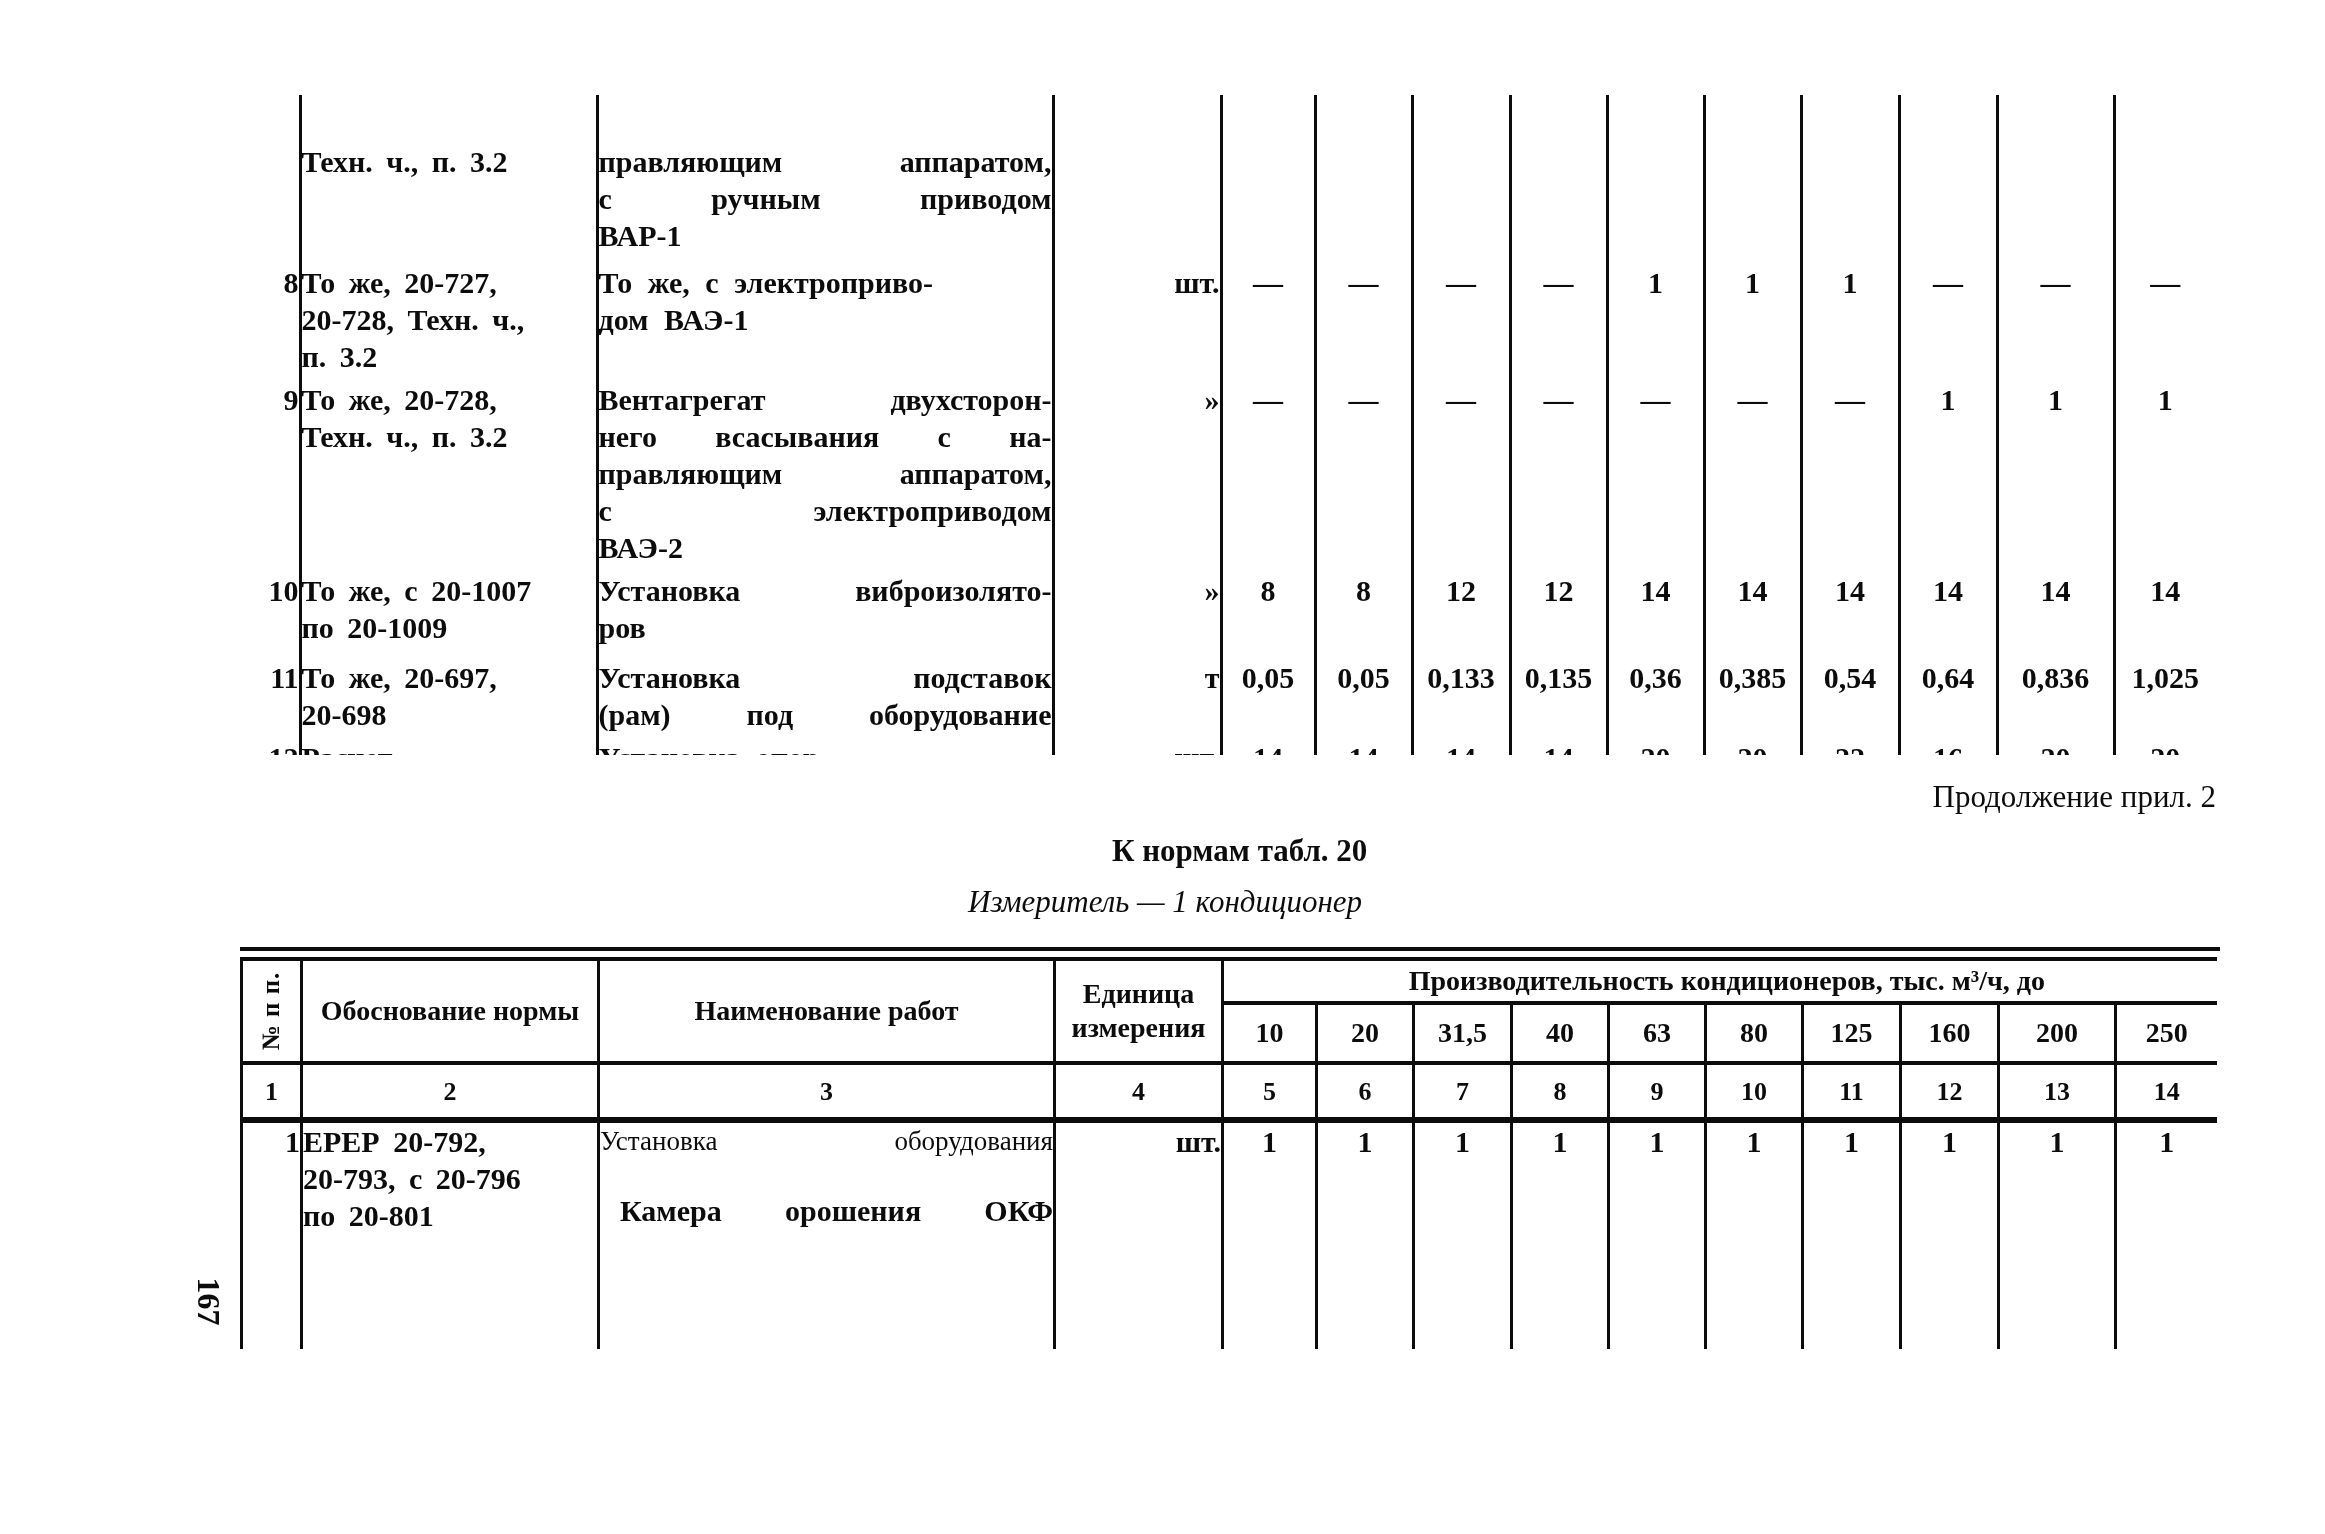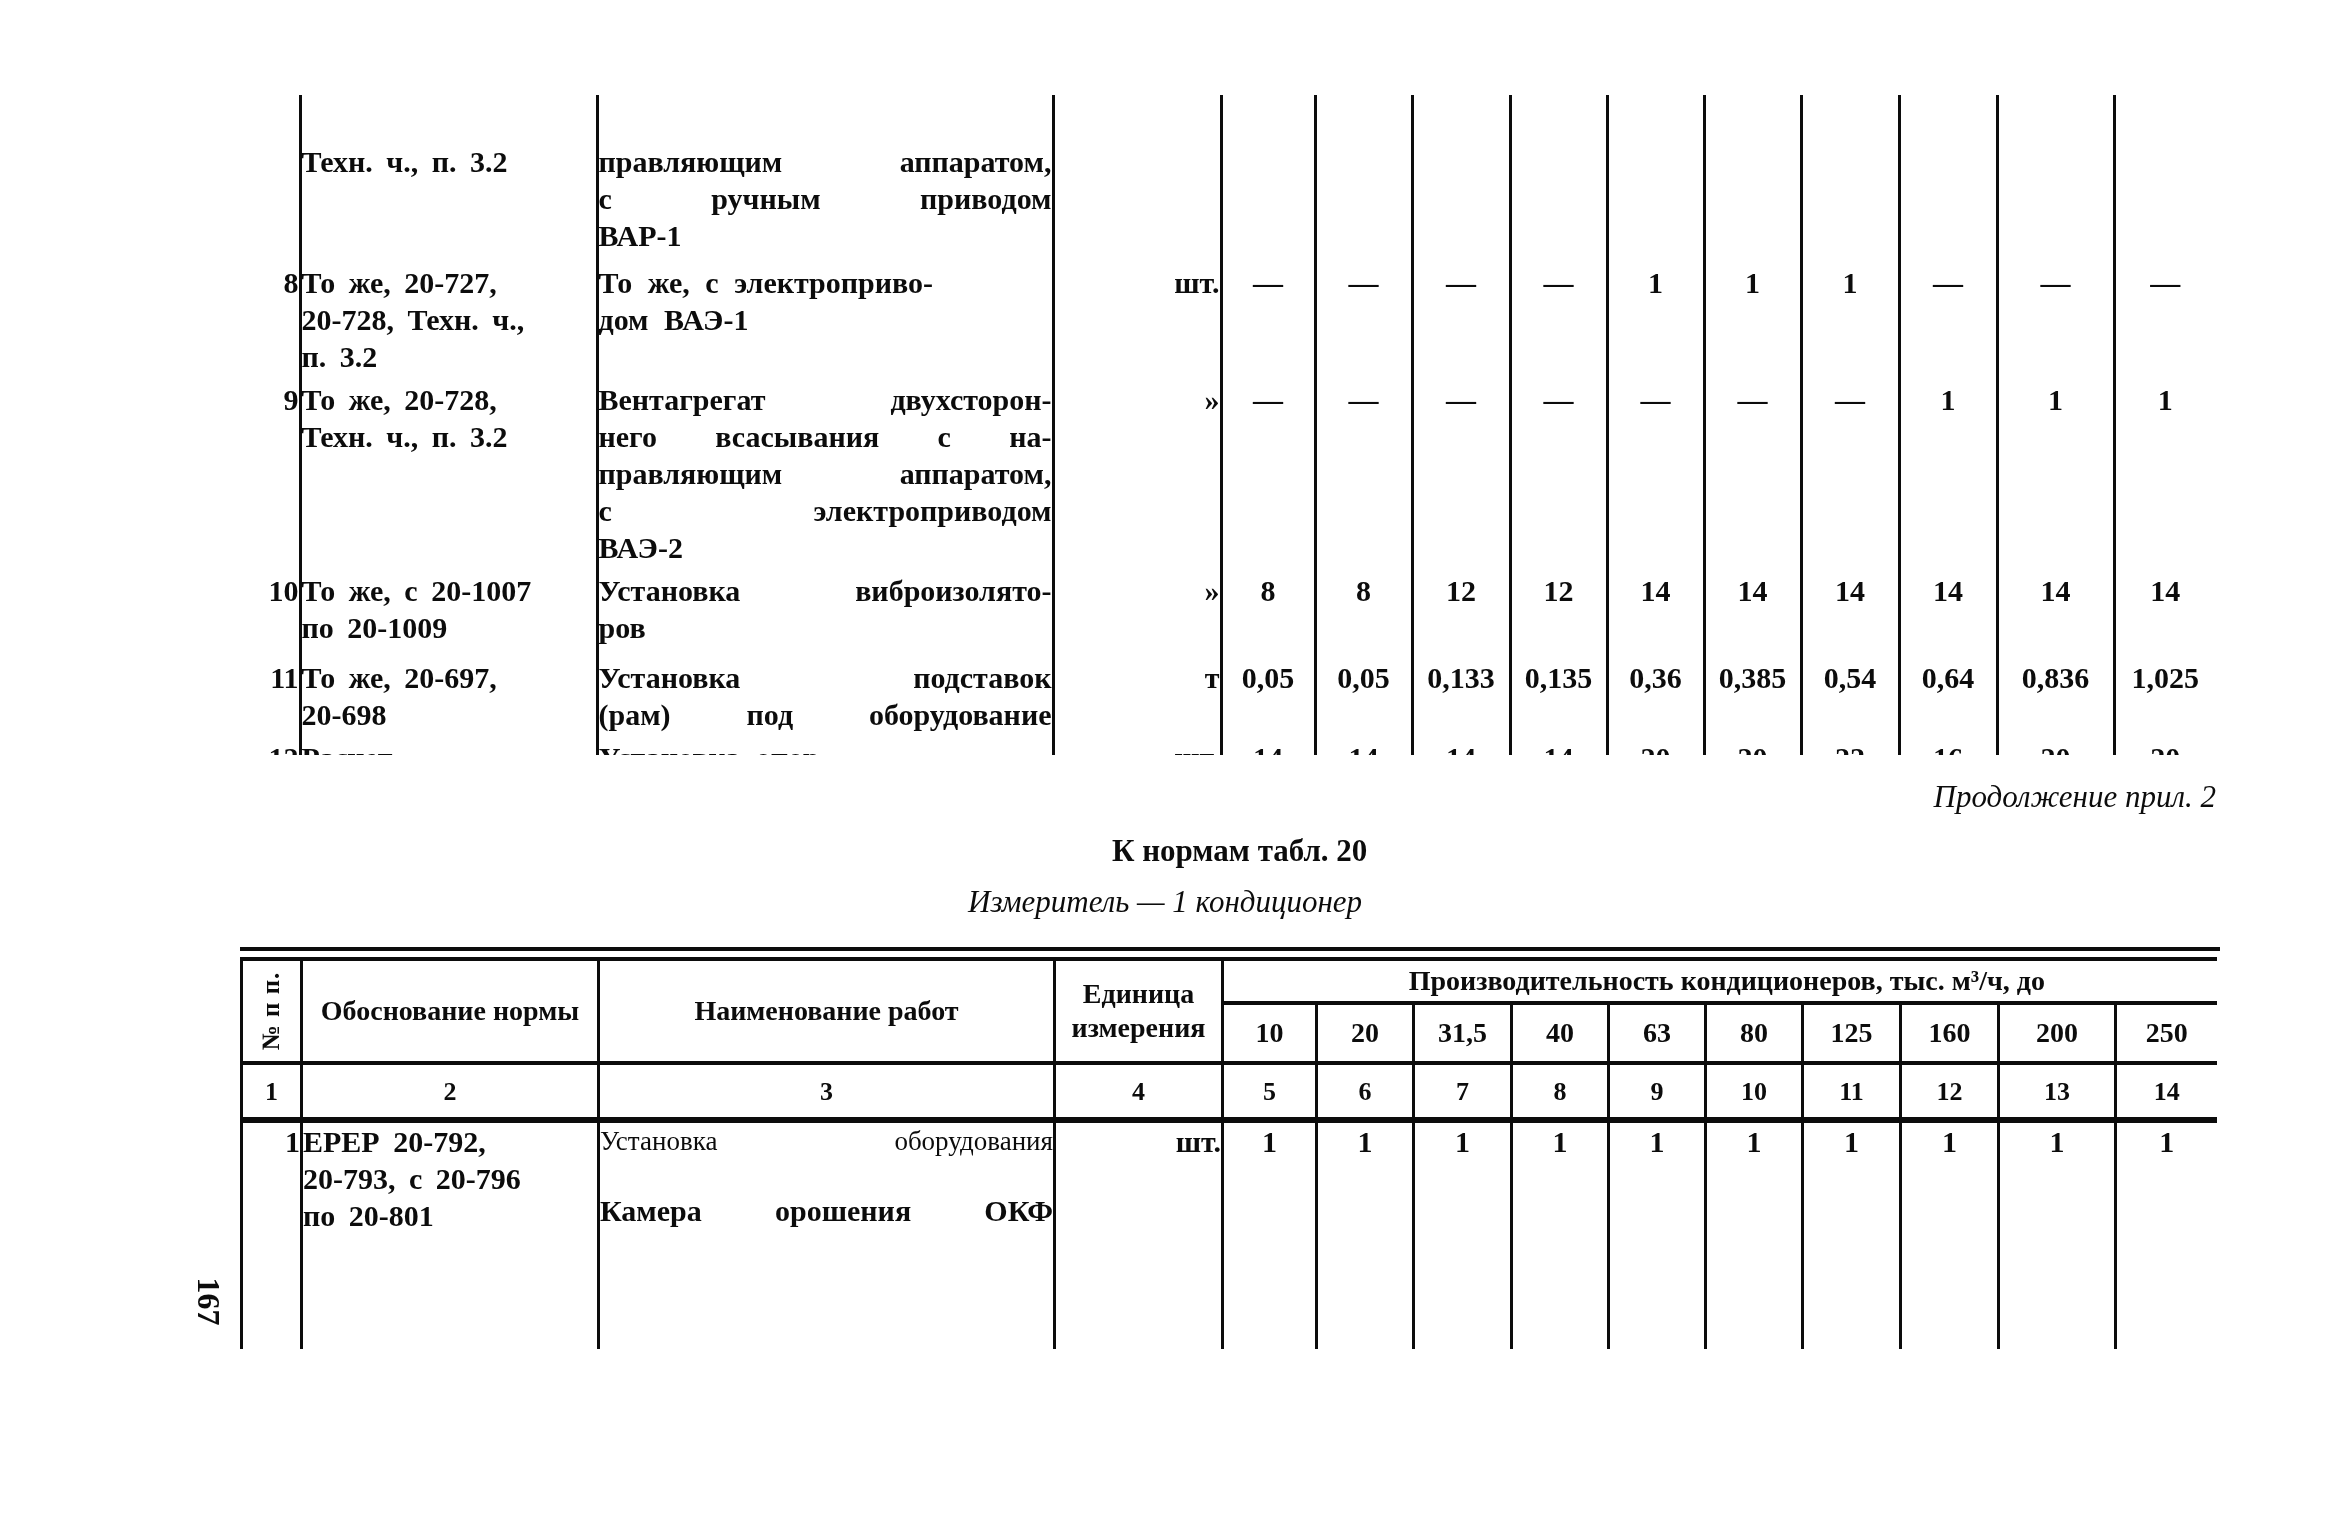--- a/index.html
+++ b/index.html
@@ -23,40 +23,40 @@
   td.jlast{text-align:justify;text-align-last:justify;}
   td.unit{text-align:right;}
   td.val{text-align:center;}
   
   .wrap-top{left:240px;top:95px;width:1980px;height:660px;}
   tr.rA{height:163px;} tr.r8{height:106px;} tr.r9{height:186px;}
   tr.r10{height:87px;} tr.r11{height:76px;} tr.r12{height:120px;}
   .pt48 td, tr.rA td{padding-top:48px;}
   tr.r8 td,tr.r9 td,tr.r10 td,tr.r11 td,tr.r12 td{padding-top:6px;}
   
-  .note-cont{position:absolute;top:779px;right:109px;font-style:italic;font-size:31px;white-space:nowrap;}
+  .note-cont{position:absolute;top:779px;right:109px;font-size:31px;white-space:nowrap;}
   .head-norm{position:absolute;top:833px;left:1112px;font-weight:bold;font-size:31px;white-space:nowrap;text-align:center;}
   .head-meas{position:absolute;top:884px;left:968px;font-style:italic;font-size:31px;white-space:nowrap;}
   .pageno{position:absolute;top:1283px;left:184px;font-size:32px;font-weight:bold;
     transform:rotate(90deg);transform-origin:center;white-space:nowrap;}
   
   .wrap-bot{left:240px;top:947px;width:1980px;height:392px;border-top:4px solid #0c0c0c;padding-top:6px;}
   table.bot{border-top:4px solid #0c0c0c;}
   table.bot td.hc{vertical-align:middle;text-align:center;font-size:28px;line-height:34px;font-weight:bold;}
   table.bot td.group{border-bottom:4px solid #0c0c0c;height:40px;padding-left:13px;}
   tr.h2 td{height:56px;border-bottom:4px solid #0c0c0c;font-size:27px;}
   tr.h1 td.hc.span2{border-bottom:4px solid #0c0c0c;}
   tr.h3 td{height:52px;border-bottom:6px solid #0c0c0c;text-align:center;vertical-align:middle;
     font-size:26px;font-weight:bold;}
   tr.bodyrow{height:240px;}
   td.bpt{padding-top:92px;}
   td.bpt2{padding-top:96px;}
   td.workb{padding-top:22px;padding-left:12px;padding-right:14px;}
   .wg{font-weight:normal;text-align:justify;text-align-last:justify;font-size:27px;line-height:37px;}
-  .wi{margin-top:32px;text-align:justify;text-align-last:justify;font-size:30px;line-height:37px;font-weight:bold;}
+  .wi{margin-top:32px;text-align:justify;text-align-last:justify;font-size:30px;line-height:37px;font-weight:bold;padding-left:20px;}
   .vertbox{height:92px;display:flex;align-items:center;justify-content:center;}
   .vert{transform:rotate(-90deg);white-space:nowrap;font-size:25px;font-weight:bold;letter-spacing:1px;}
 </style>
 </head>
 <body>
 
 <div class="twrap wrap-top">
 <table class="t top">
 <colgroup>
 <col style="width:60px">

